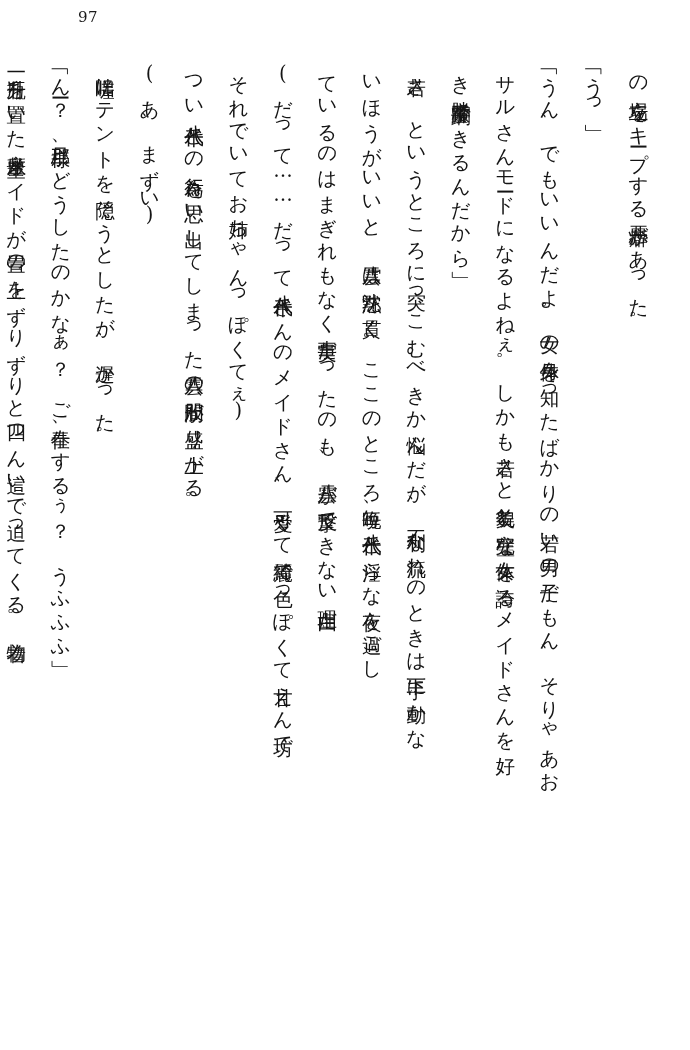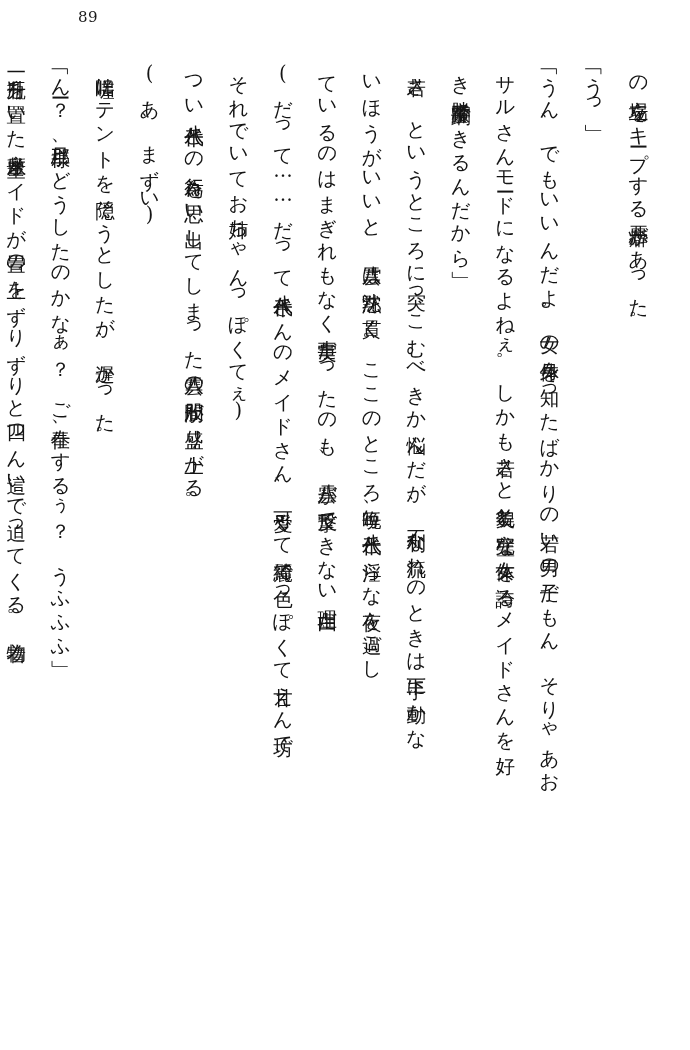--- a/index.html
+++ b/index.html
@@ -66,21 +66,21 @@
 
   .noindent {
     padding-top: 0;
   }
 </style>
 </head>
 <body>
 
 <div id="page">
 
-  <div id="page-number">89</div>
+  <div id="page-number">97</div>
 
   <div id="text-block">
       <p class="noindent">の立場をキープする悪癖があった。</p>
       <p class="noindent">「うっ」</p>
       <p class="noindent">「うん、でもいいんだよ。女の身体を知ったばかりの若い男の子だもん、そりゃあお</p>
       <p class="noindent">サルさんモードになるよねぇ。しかも若さと美貌と完璧な女体を誇るメイドさんを好</p>
       <p class="noindent">き勝手蹂躙できるんだから」</p>
       <p class="indent">若さ、というところに突っこむべきか悩んだが、不利な流れのときは下手に動かな</p>
       <p class="noindent">いほうがいいと、八雲は沈黙を貫く。ここのところ毎晩、八千代と淫らな夜を過ごし</p>
       <p class="noindent">ているのはまぎれもなく事実だったのも、八雲が反撃できない理由だ。</p>

